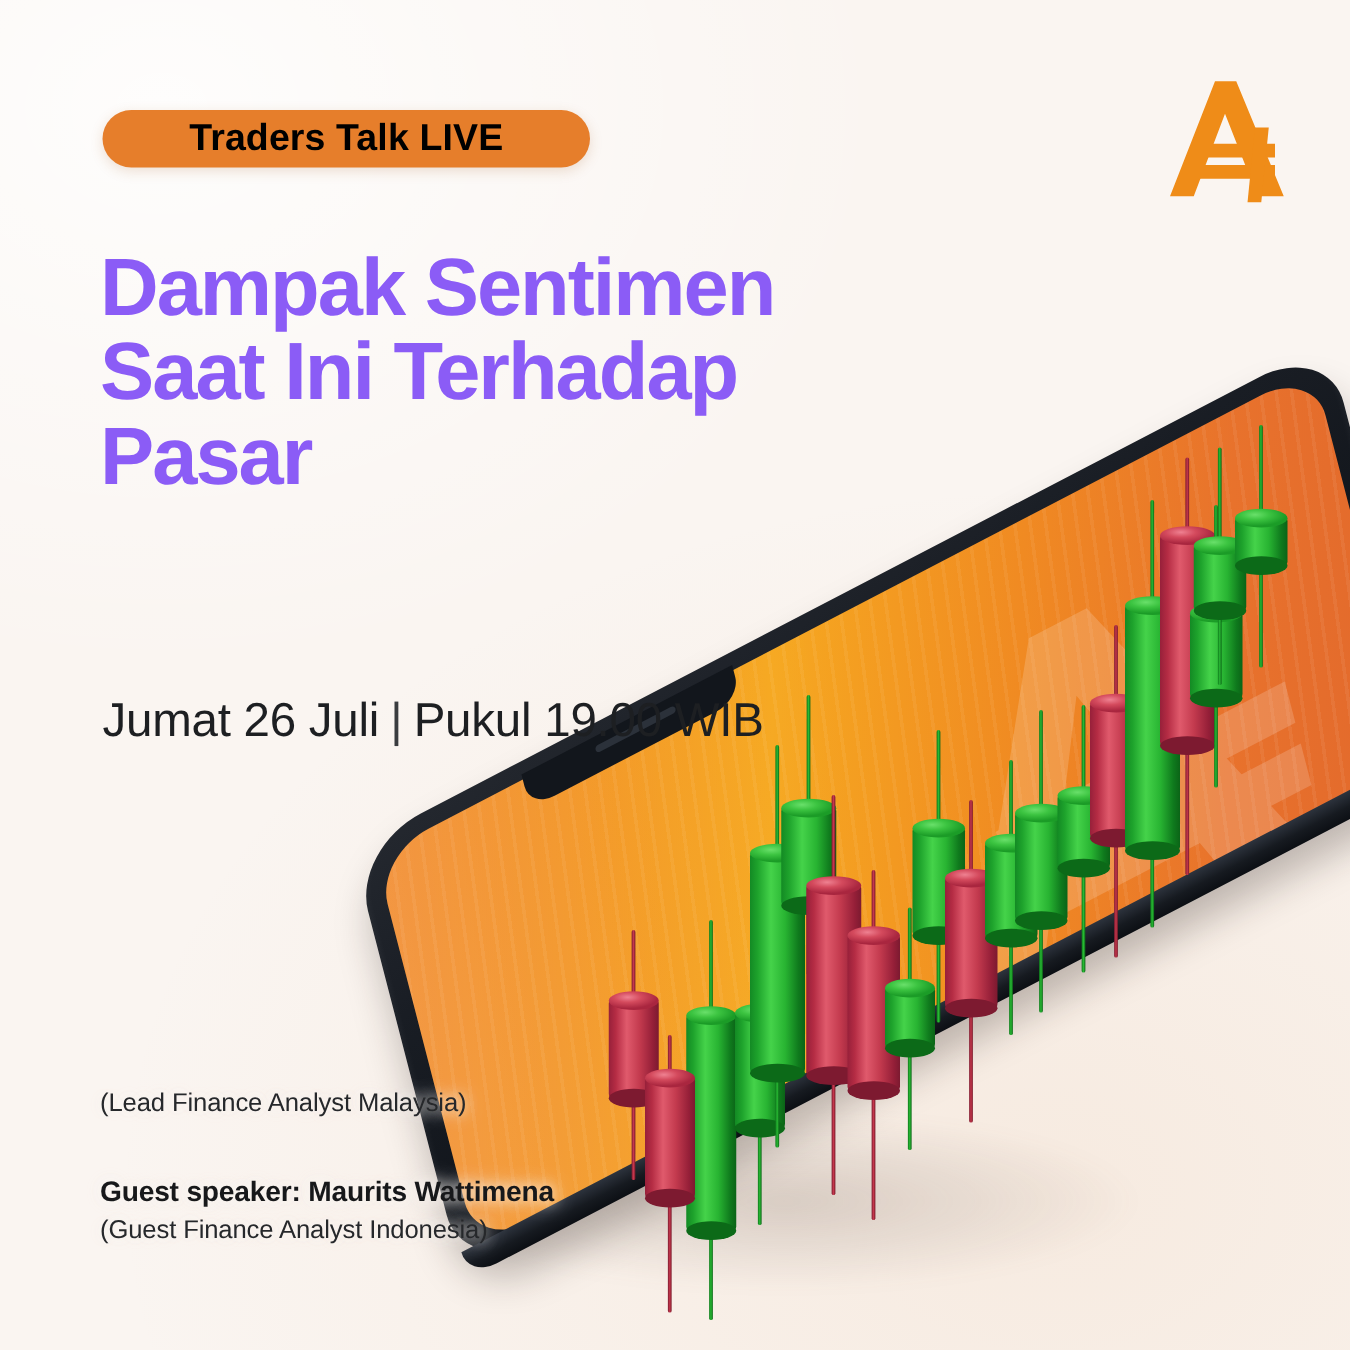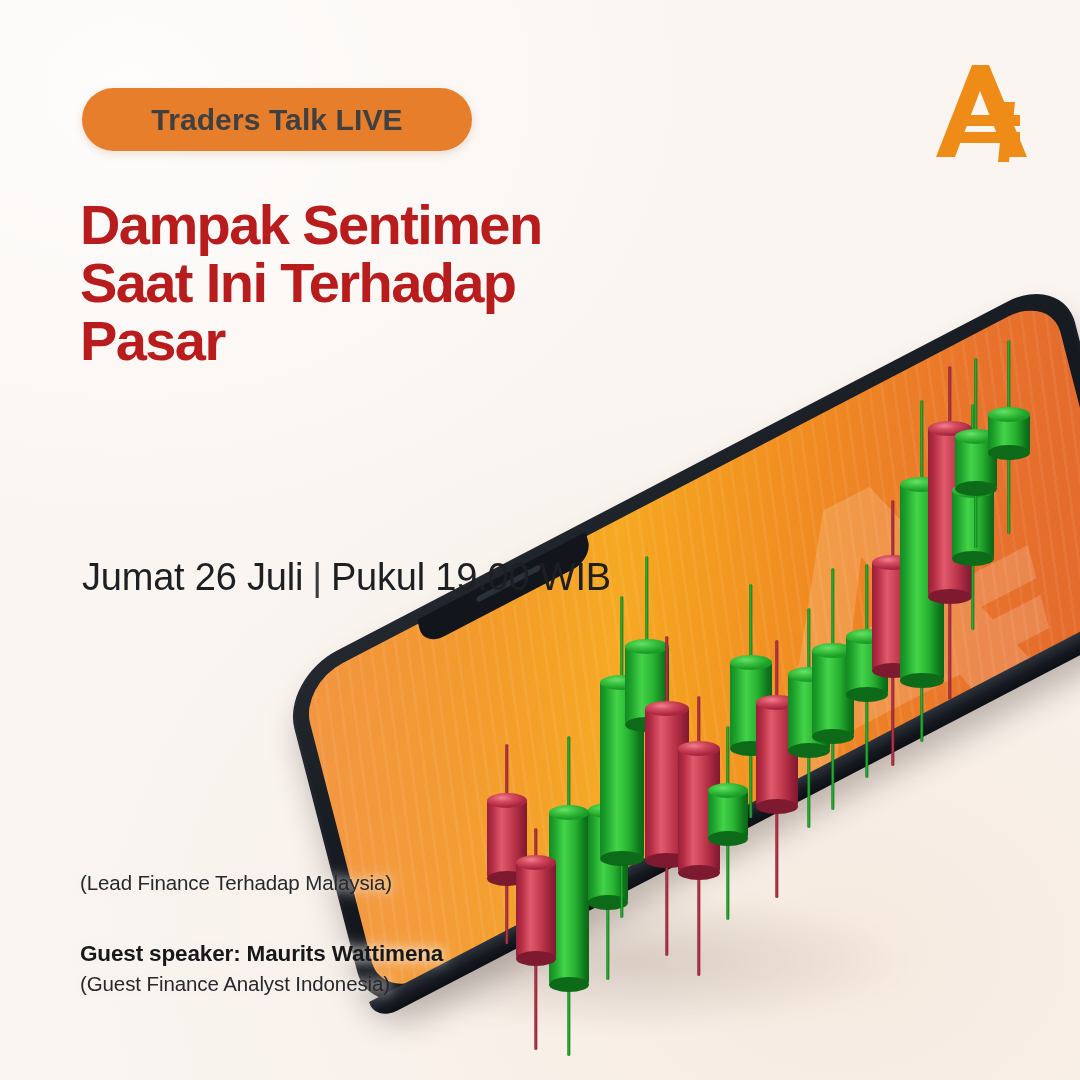--- a/index.html
+++ b/index.html
@@ -19,44 +19,44 @@
     position:absolute;inset:0;
     background:
       radial-gradient(120% 90% at 78% 88%, rgba(225,170,120,.14) 0%, rgba(250,245,241,0) 58%),
       radial-gradient(90% 70% at 12% 8%, rgba(255,255,255,.8) 0%, rgba(250,245,241,0) 60%);
     pointer-events:none;
   }
 
   
   .badge{
     position:absolute;left:82px;top:88px;
-    height:63px;min-width:390px;
+    height:46px;min-width:390px;
     box-sizing:border-box;
     display:flex;align-items:center;justify-content:center;
     padding:0 38px;
     background:#e67e2b;
     border-radius:34px;
-    color:#404040;
+    color:#000000;
     font-size:30px;font-weight:bold;
     letter-spacing:.1px;
     box-shadow:0 3px 10px rgba(160,90,25,.18);
   }
 
   
   .logo{
     position:absolute;right:48px;top:62px;
     width:98px;height:100px;
   }
 
   
   .headline{
     position:absolute;left:80px;top:196px;
     width:720px;
-    color:#b91c1c;
-    font-size:56px;
+    color:#8b5cf6;
+    font-size:65px;
     font-weight:bold;
     line-height:1.035;
     letter-spacing:-1.6px;
     white-space:pre-line;
   }
   .subhead{
     position:absolute;left:82px;top:516px;
     color:#1d1f22;
     font-size:38px;
     font-weight:400;
@@ -363,19 +363,19 @@
 
   <div class="headline">Dampak Sentimen
 Saat Ini Terhadap
 Pasar</div>
 
   <div class="subhead">
     <span>Jumat 26 Juli</span><span class="bar">|</span><span>Pukul 19.00 WIB</span>
   </div>
 
   <div class="credits">
-    <p class="cred-role">(Lead Finance Terhadap Malaysia)</p>
+    <p class="cred-role">(Lead Finance Analyst Malaysia)</p>
     <div class="cred-gap"></div>
     <p class="cred-name">Guest speaker: Maurits Wattimena</p>
     <p class="cred-role">(Guest Finance Analyst Indonesia)</p>
   </div>
 
 </div>
 
 </body></html>

